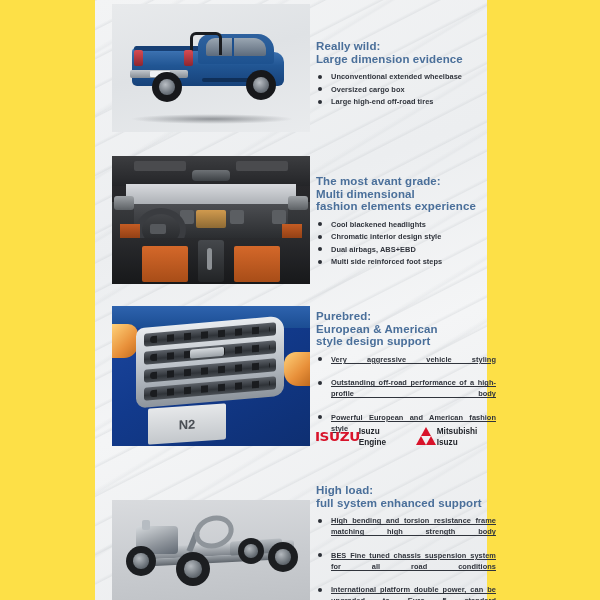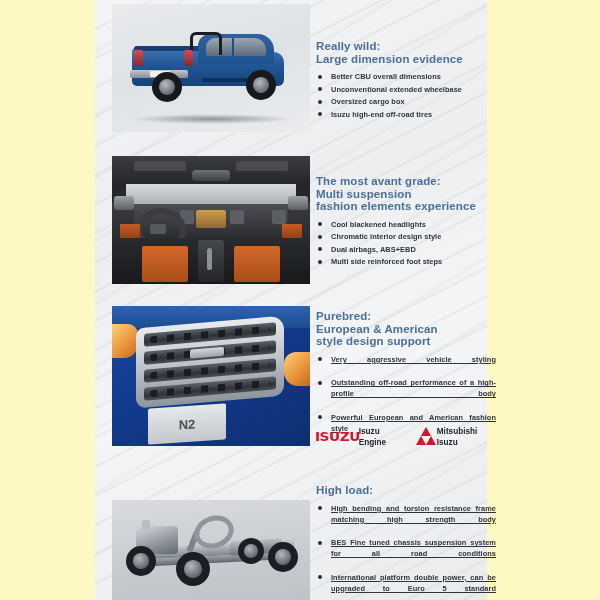--- a/index.html
+++ b/index.html
@@ -1,21 +1,21 @@
 <!DOCTYPE html>
 <html><head>
 <meta charset="utf-8">
 <style>
   html,body{margin:0;padding:0;}
   body{
     width:600px;height:600px;overflow:hidden;background:#ffffff;
     font-family:"Liberation Sans","DejaVu Sans",sans-serif;
     -webkit-font-smoothing:antialiased;
   }
-  .page{position:relative;width:600px;height:600px;background:#fef9c3;}
+  .page{position:relative;width:600px;height:600px;background:#fde047;}
 
   
   .texture{
     position:absolute;left:95px;top:0;width:392px;height:600px;
     background:
       repeating-linear-gradient(-27deg,
         rgba(255,255,255,0) 0px,
         rgba(255,255,255,0) 9px,
         rgba(198,202,206,0.30) 10px,
         rgba(255,255,255,0) 13px,
@@ -238,24 +238,23 @@
       </div>
       <div class="ph-shadow"></div>
     </div>
 
     <div class="txt t1">
       <div class="head">
         <div>Really wild:</div>
         <div>Large dimension evidence</div>
       </div>
       <ul class="blist">
-        <li>Better CBU overall dimensions</li>
         <li>Unconventional extended wheelbase</li>
         <li>Oversized cargo box</li>
-        <li>Isuzu high-end off-road tires</li>
+        <li>Large high-end off-road tires</li>
       </ul>
     </div>
   </div>
 
   <div class="section">
     <div class="photo ph2">
       <div class="int">
         <div class="in-roof"></div>
         <div class="in-vis l"></div>
           <div class="in-vis r"></div>
@@ -277,21 +276,21 @@
         <div class="in-seat l"></div>
           <div class="in-seat r"></div>
         <div class="in-cons"></div>
         <div class="in-shift"></div>
       </div>
     </div>
 
     <div class="txt t2">
       <div class="head">
         <div>The most avant grade:</div>
-        <div>Multi suspension</div>
+        <div>Multi dimensional</div>
         <div>fashion elements experience</div>
       </div>
       <ul class="blist">
         <li>Cool blackened headlights</li>
         <li>Chromatic interior design style</li>
         <li>Dual airbags, ABS+EBD</li>
         <li>Multi side reinforced foot steps</li>
       </ul>
     </div>
   </div>
@@ -355,20 +354,21 @@
         <div class="cw cw3"></div>
         <div class="cw cw4"></div>
         <div class="cw cw1"></div>
         <div class="cw cw2"></div>
       </div>
     </div>
 
     <div class="txt t4">
       <div class="head">
         <div>High load:</div>
+        <div>full system enhanced support</div>
       </div>
       <ul class="blist justify">
         <li>High bending and torsion resistance frame matching high strength body</li>
         <li>BES Fine tuned chassis suspension system for all road conditions</li>
         <li>International platform double power, can be upgraded to Euro 5 standard</li>
 
       </ul>
     </div>
   </div>
 

